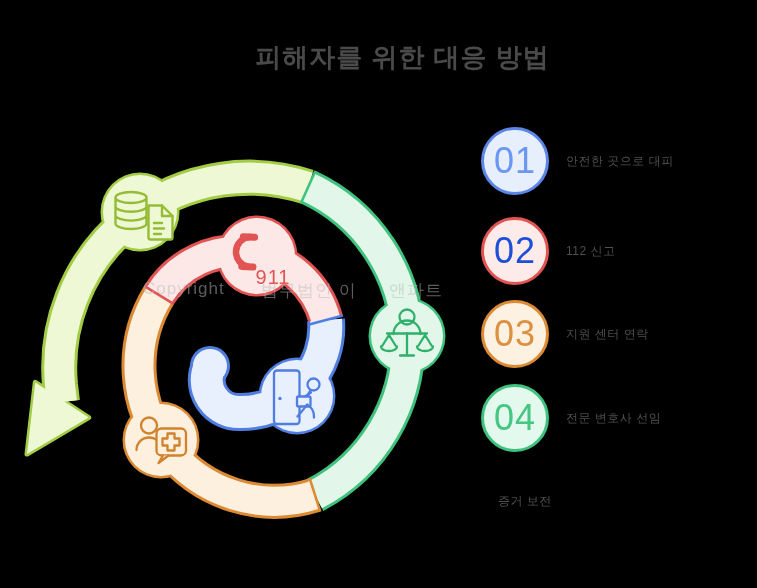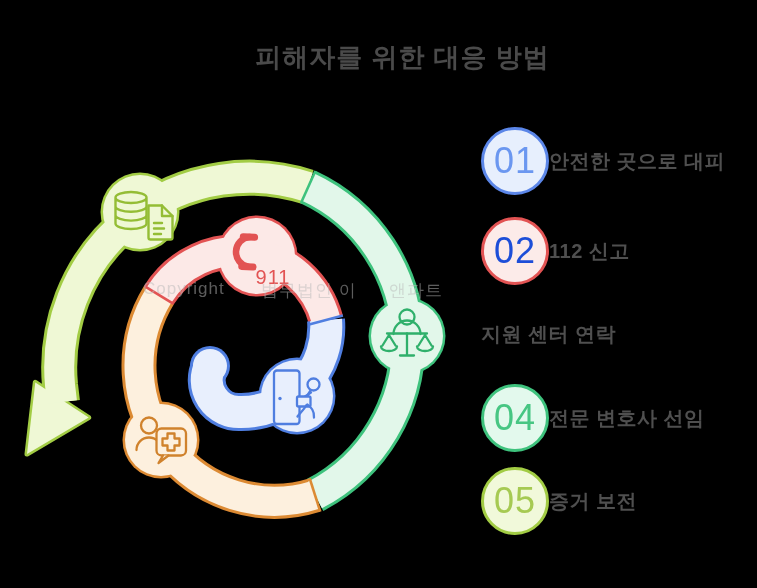--- a/index.html
+++ b/index.html
@@ -25,21 +25,21 @@
     display:flex;align-items:center;
   }
   .num-circle{
     width:68px;height:68px;box-sizing:border-box;
     border:3px solid #888;border-radius:50%;
     display:flex;align-items:center;justify-content:center;
     font-size:36px;font-weight:300;letter-spacing:1px;
     font-family:"Liberation Sans","DejaVu Sans",sans-serif;
   }
   .step-label{
-    font-size:20px;font-weight:bold;color:#4f4f4f;
+    margin-left:17px;font-size:12px;font-weight:normal;color:#4f4f4f;
     letter-spacing:.5px;white-space:nowrap;
   }
 </style>
 </head>
 <body>
 
 <h1 class="title">피해자를 위한 대응 방법</h1>
 
 <svg class="diagram" width="757" height="588" viewBox="0 0 757 588">
 
@@ -142,23 +142,23 @@
 <div class="steps">
   <div class="step" style="top:127px">
     <div class="num-circle" style="border-color: rgb(91, 134, 232); background: rgb(231, 239, 253); color: rgb(107, 151, 240);">01</div>
     <div class="step-label">안전한 곳으로 대피</div>
   </div>
   <div class="step" style="top:217px">
     <div class="num-circle" style="border-color: rgb(226, 83, 83); background: rgb(252, 235, 233); color: #1d4ed8;">02</div>
     <div class="step-label">112 신고</div>
   </div>
   <div class="step" style="top:300px">
+    <div class="num-circle" style="border-color: rgb(220, 138, 51); background: rgb(253, 241, 226); color: rgb(221, 144, 64);">03</div>
     <div class="step-label">지원 센터 연락</div>
   </div>
   <div class="step" style="top:384px">
     <div class="num-circle" style="border-color: rgb(62, 194, 125); background: rgb(227, 249, 237); color: rgb(71, 198, 131);">04</div>
     <div class="step-label">전문 변호사 선임</div>
   </div>
   <div class="step" style="top:467px">
-    <div class="num-circle" style="border-color: rgb(162, 204, 68); background: rgb(241, 249, 218); color: rgb(166, 202, 82);">05</div>
     <div class="step-label">증거 보전</div>
   </div>
 </div>
 
 </body></html>

